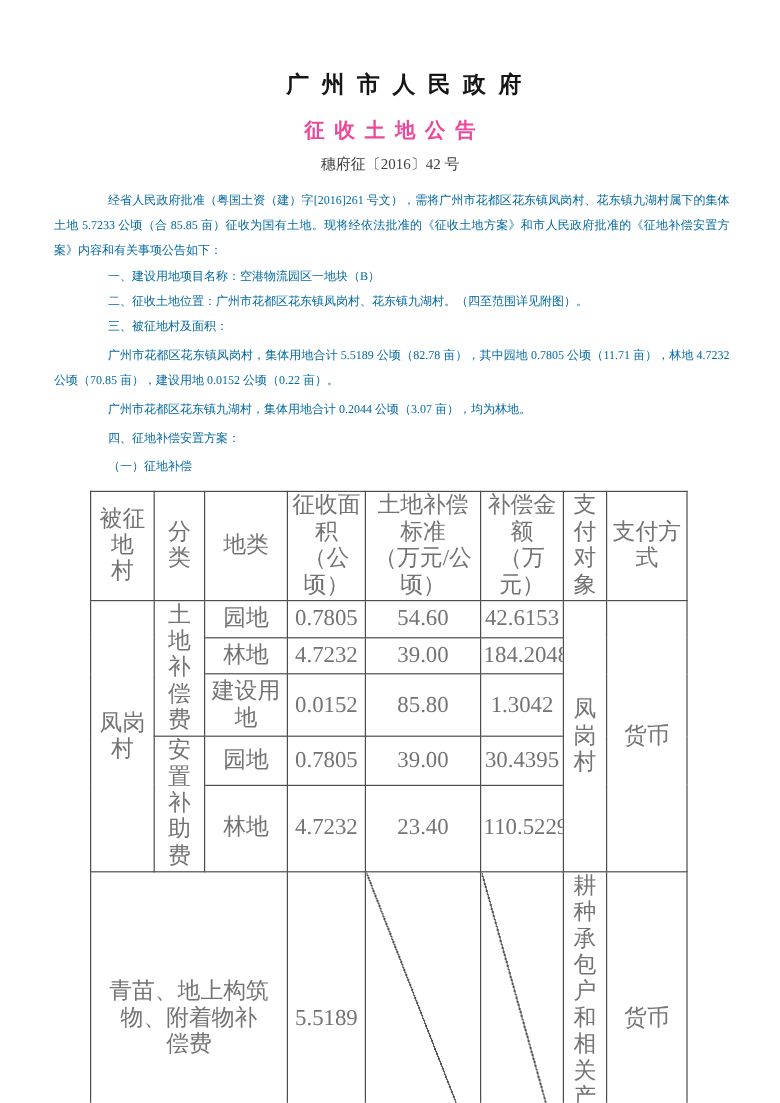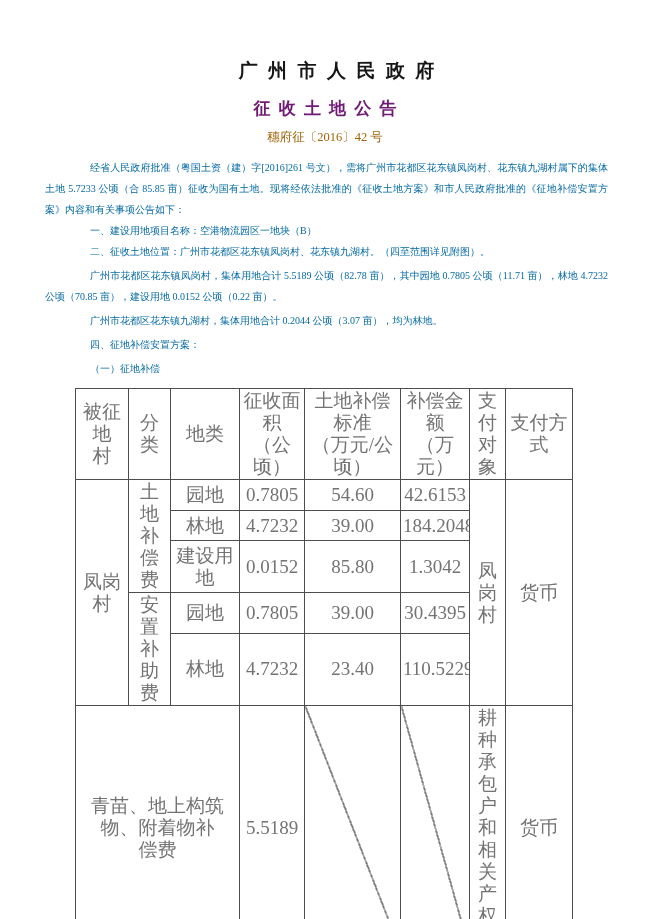--- a/index.html
+++ b/index.html
@@ -26,27 +26,27 @@
     color: #161616;
     margin-left: 23px;
   }
   .doc-subtitle {
     margin-top: 13px;
     text-align: center;
     font-size: 17px;
     font-weight: bold;
     letter-spacing: 0.48em;
     text-indent: 0.48em;
-    color: #701a75;
+    color: #ec4899;
   }
   .doc-number {
     margin-top: 9px;
     text-align: center;
     font-size: 12.5px;
-    color: #a16207;
+    color: #404040;
   }
   .body-text {
     margin: 11px 42px 0 45px;
     font-size: 10px;
     line-height: 21px;
     text-align: justify;
     color: #0369a1;
   }
   .body-text p { text-indent: 45px; }
   .body-text p.sp { margin-top: 3px; }
@@ -87,20 +87,21 @@
 <div class="page">
 
   <div class="doc-title">广州市人民政府</div>
   <div class="doc-subtitle">征收土地公告</div>
   <div class="doc-number">穗府征〔2016〕42 号</div>
 
   <div class="body-text">
     <p>经省人民政府批准（粤国土资（建）字[2016]261 号文），需将广州市花都区花东镇凤岗村、花东镇九湖村属下的集体土地 5.7233 公顷（合 85.85 亩）征收为国有土地。现将经依法批准的《征收土地方案》和市人民政府批准的《征地补偿安置方案》内容和有关事项公告如下：</p>
     <p>一、建设用地项目名称：空港物流园区一地块（B）</p>
     <p>二、征收土地位置：广州市花都区花东镇凤岗村、花东镇九湖村。（四至范围详见附图）。</p>
+    <p>三、被征地村及面积：</p>
     <p class="sp">广州市花都区花东镇凤岗村，集体用地合计 5.5189 公顷（82.78 亩），其中园地 0.7805 公顷（11.71 亩），林地 4.7232 公顷（70.85 亩），建设用地 0.0152 公顷（0.22 亩）。</p>
     <p class="sp">广州市花都区花东镇九湖村，集体用地合计 0.2044 公顷（3.07 亩），均为林地。</p>
     <p class="sp">四、征地补偿安置方案：</p>
     <p class="sp">（一）征地补偿</p>
   </div>
 
   <div class="table-wrap">
     <table class="comp-table">
       <colgroup>
         <col style="width:53px">

